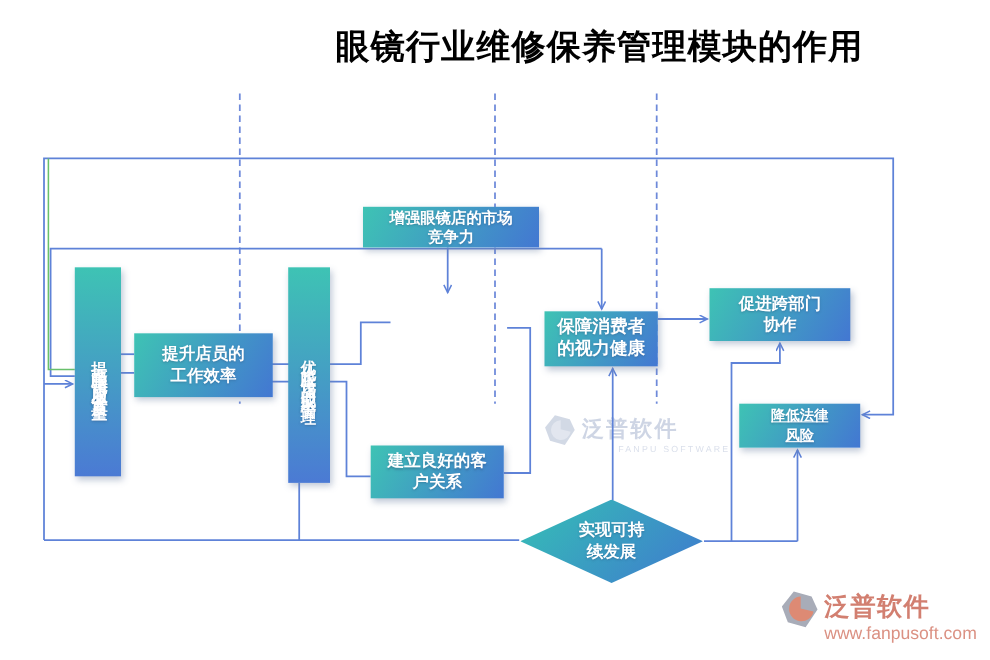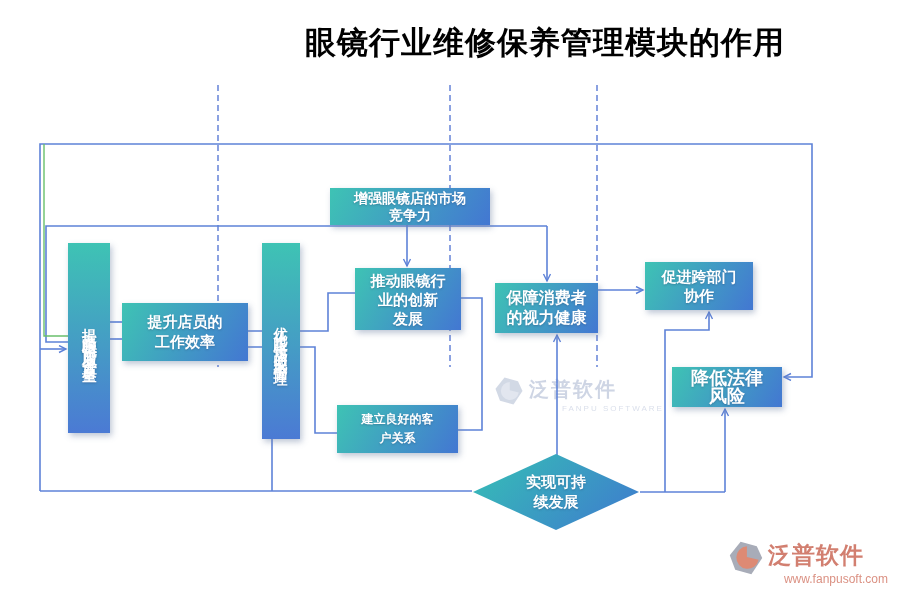--- a/index.html
+++ b/index.html
@@ -24,44 +24,44 @@
   }
   .node.vert{
     writing-mode:vertical-lr;letter-spacing:5px;
     background:linear-gradient(180deg,#3ec3b4 0%,#4b7ad4 100%);
   }
   #n-improve{left:68px;top:243px;width:42px;height:190px;font-size:15px;}
   #n-staff{left:122px;top:303px;width:126px;height:58px;font-size:15px;line-height:20px;}
   #n-cost{left:262px;top:243px;width:38px;height:196px;font-size:14px;}
   #n-market{left:330px;top:188px;width:160px;height:37px;font-size:14px;line-height:17px;}
   #n-innovation{left:355px;top:268px;width:106px;height:62px;font-size:15px;line-height:19px;}
-  #n-customer{left:337px;top:405px;width:121px;height:48px;font-size:12px;line-height:19px;}
+  #n-customer{left:337px;top:405px;width:121px;height:48px;font-size:15px;line-height:19px;}
   #n-vision{left:495px;top:283px;width:103px;height:50px;font-size:16px;line-height:20px;}
-  #n-crossdept{left:645px;top:262px;width:108px;height:48px;font-size:15px;line-height:19px;}
-  #n-legal{left:672px;top:367px;width:110px;height:40px;font-size:18px;line-height:18px;}
+  #n-crossdept{left:645px;top:262px;width:128px;height:48px;font-size:15px;line-height:19px;}
+  #n-legal{left:672px;top:367px;width:110px;height:40px;font-size:13px;line-height:18px;text-decoration:underline;}
   #n-sustain{
     left:473px;top:454px;width:166px;height:76px;font-size:15px;line-height:20px;
     border-radius:0;box-shadow:none;
     clip-path:polygon(50% 0,100% 50%,50% 100%,0 50%);
     background:linear-gradient(135deg,#35c0b5 0%,#3f79cf 100%);
     filter:drop-shadow(2px 3px 3px rgba(110,130,165,.5));
   }
   
   #watermark{
     position:absolute;left:494px;top:376px;z-index:0;display:flex;align-items:flex-start;
     opacity:.9;
   }
   #watermark .wm-text{margin-left:5px;}
   #watermark .wm-name{font-size:20px;font-weight:bold;color:#c9d1e2;letter-spacing:2px;}
   #watermark .wm-sub{font-size:8px;color:#d6dce9;letter-spacing:2px;margin-top:1px;padding-left:33px;}
   
   #footer-brand{position:absolute;right:12px;bottom:14px;z-index:3;display:flex;align-items:flex-start;}
   #footer-brand .fb-text{margin-left:4px;}
   #footer-brand .fb-name{font-size:23px;font-weight:bold;color:#d27f70;letter-spacing:1px;}
-  #footer-brand .fb-url{font-size:12px;color:#db9183;margin-top:1px;text-align:center;margin-left:16px;}
+  #footer-brand .fb-url{font-size:16px;color:#db9183;margin-top:1px;text-align:center;}
 </style>
 </head>
 <body>
 
 <div id="stage">
 
   <div id="title">眼镜行业维修保养管理模块的作用</div>
 
   <svg class="wires" width="900" height="600" viewBox="0 0 900 600">
     <defs>
@@ -110,23 +110,20 @@
 
     <path d="M44,144 V336 H68" stroke="#69c06c" stroke-width="1.4" fill="none"></path>
   </svg>
 
   <div class="node vert" id="n-improve">提高眼镜店服务质量</div>
   <div class="node" id="n-staff">提升店员的
 工作效率</div>
   <div class="node vert" id="n-cost">优化眼镜店的成本管理</div>
   <div class="node" id="n-market">增强眼镜店的市场
 竞争力</div>
-  <div class="node" id="n-innovation">推动眼镜行
-业的创新
-发展</div>
   <div class="node" id="n-customer">建立良好的客
 户关系</div>
   <div class="node" id="n-vision">保障消费者
 的视力健康</div>
   <div class="node" id="n-crossdept">促进跨部门
 协作</div>
   <div class="node" id="n-legal">降低法律
 风险</div>
   <div class="node" id="n-sustain">实现可持
 续发展</div>

